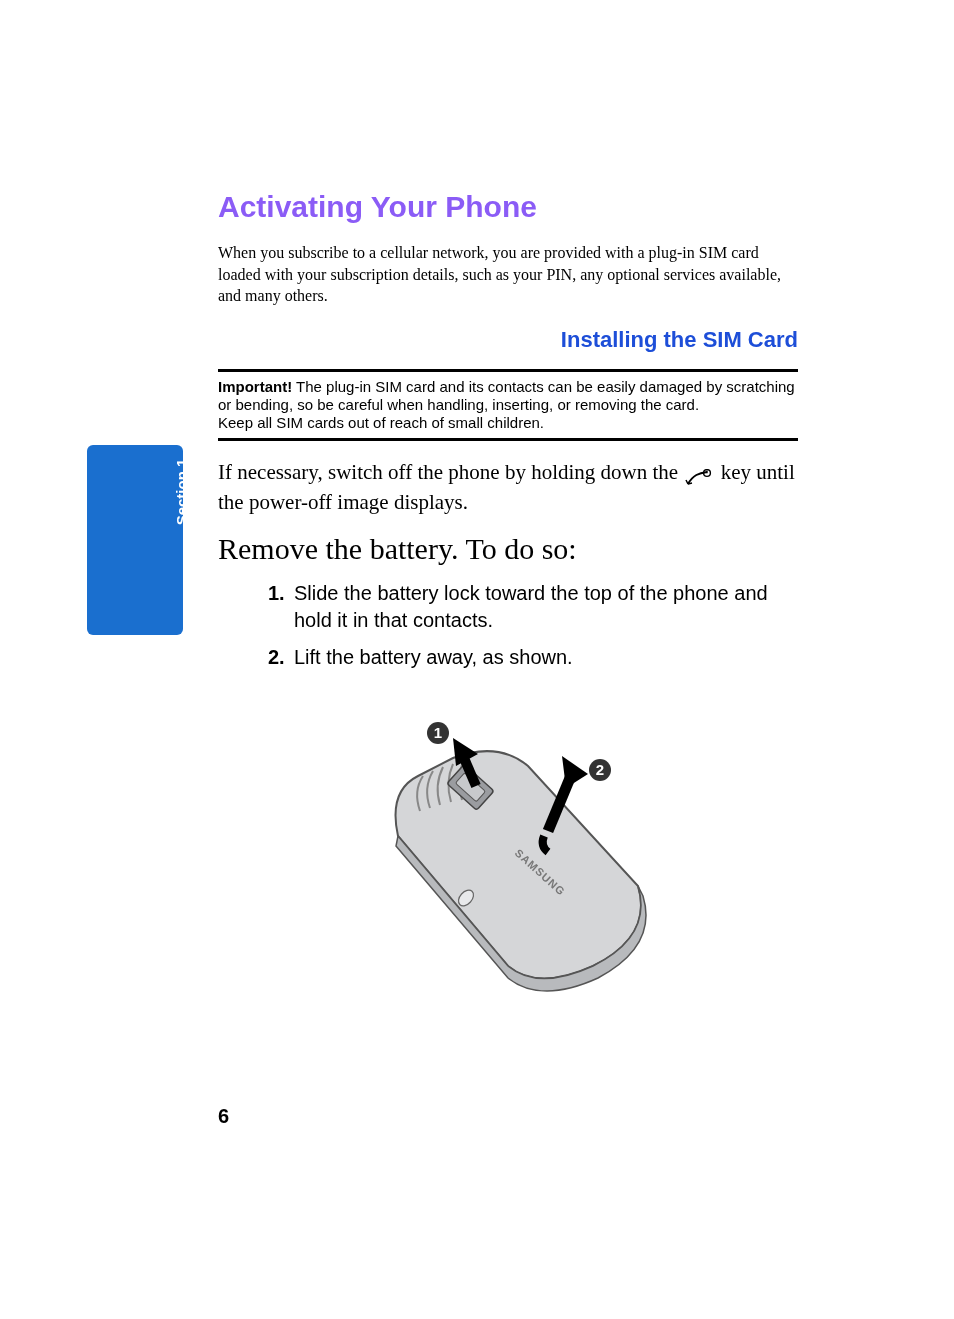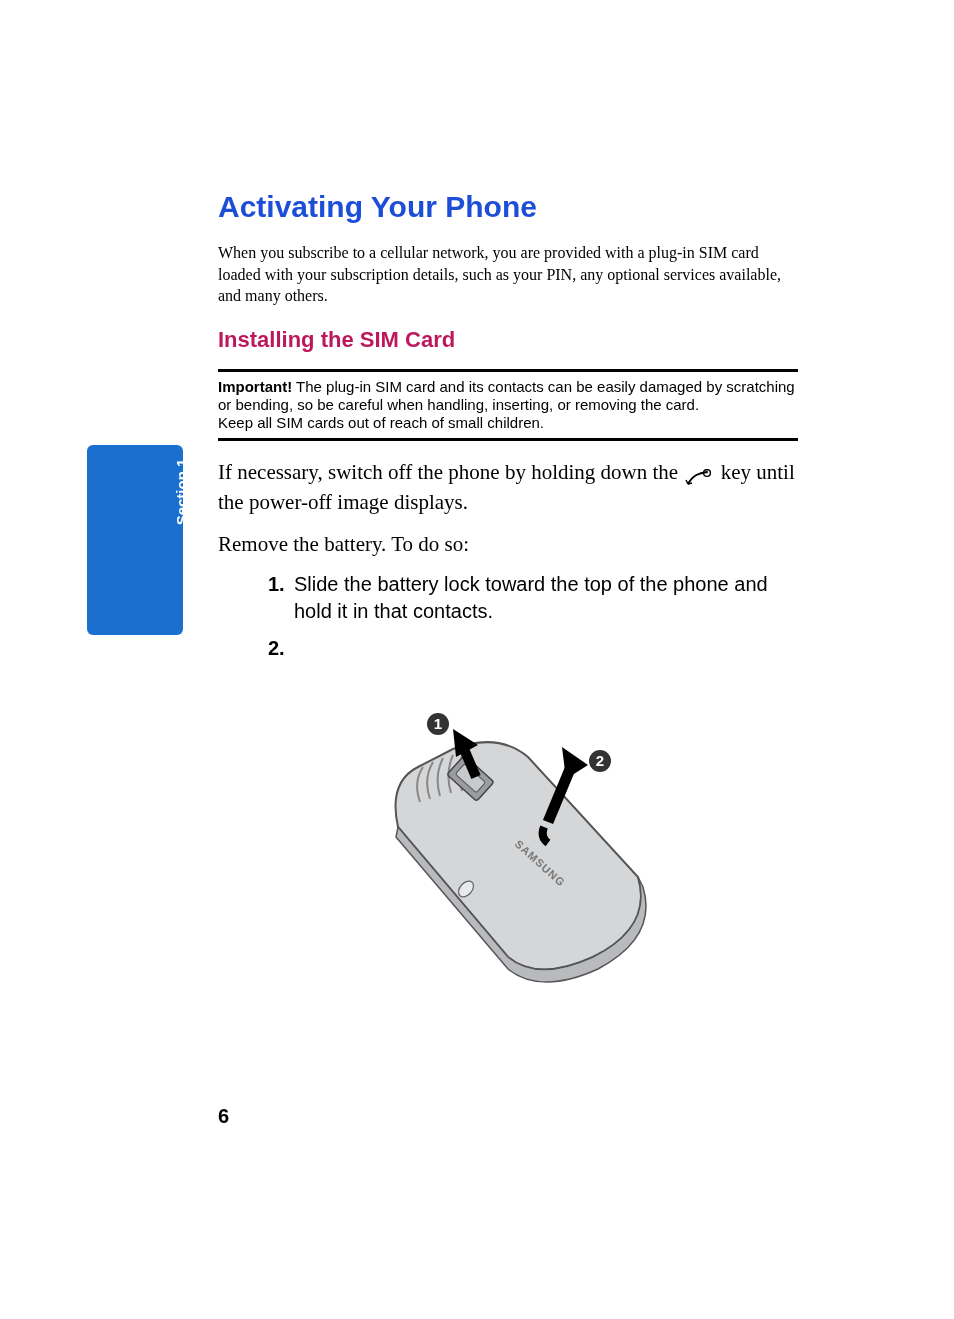--- a/index.html
+++ b/index.html
@@ -19,36 +19,37 @@
   }
   .content {
     position: absolute;
     left: 218px;
     top: 190px;
     width: 580px;
   }
   .heading1 {
     font-family: Arial, Helvetica, sans-serif;
     font-weight: bold;
-    color: #1d4ed8;
+    color: #8b5cf6;
     font-size: 30px;
     margin-bottom: 18px;
   }
   .body-text {
     font-size: 16px;
     line-height: 1.35;
     margin-bottom: 20px;
   }
   .heading2 {
     font-family: Arial, Helvetica, sans-serif;
     font-weight: bold;
-    color: #be185d;
+    color: #1d4ed8;
     font-size: 22px;
     margin-top: 8px;
     margin-bottom: 16px;
+    text-align: right;
   }
   .callout {
     border-top: 3px solid #000;
     border-bottom: 3px solid #000;
     padding: 6px 0 6px 0;
     font-family: Arial, Helvetica, sans-serif;
     font-size: 15px;
     line-height: 1.2;
     margin-bottom: 16px;
   }
@@ -61,21 +62,21 @@
     margin-bottom: 14px;
   }
   .key-icon {
     display: inline-block;
     vertical-align: middle;
     width: 28px;
     height: 18px;
     margin: 0 2px;
   }
   .remove-line {
-    font-size: 21px;
+    font-size: 30px;
     margin-bottom: 14px;
   }
   .steps {
     font-family: Arial, Helvetica, sans-serif;
     font-size: 20px;
     line-height: 1.35;
     padding-left: 50px;
   }
   .step {
     display: flex;
@@ -161,20 +162,21 @@
 
     <div class="remove-line">Remove the battery. To do so:</div>
 
     <div class="steps">
       <div class="step">
         <div class="step-num">1.</div>
         <div class="step-text">Slide the battery lock toward the top of the phone and hold it in that contacts.</div>
       </div>
       <div class="step">
         <div class="step-num">2.</div>
+        <div class="step-text">Lift the battery away, as shown.</div>
       </div>
     </div>
 
     <div class="figure">
       <svg viewBox="0 0 380 280" width="380" height="280">
 
         <g transform="translate(40,20)">
 
           <path d="M 60 40 
                    Q 30 55 40 100

